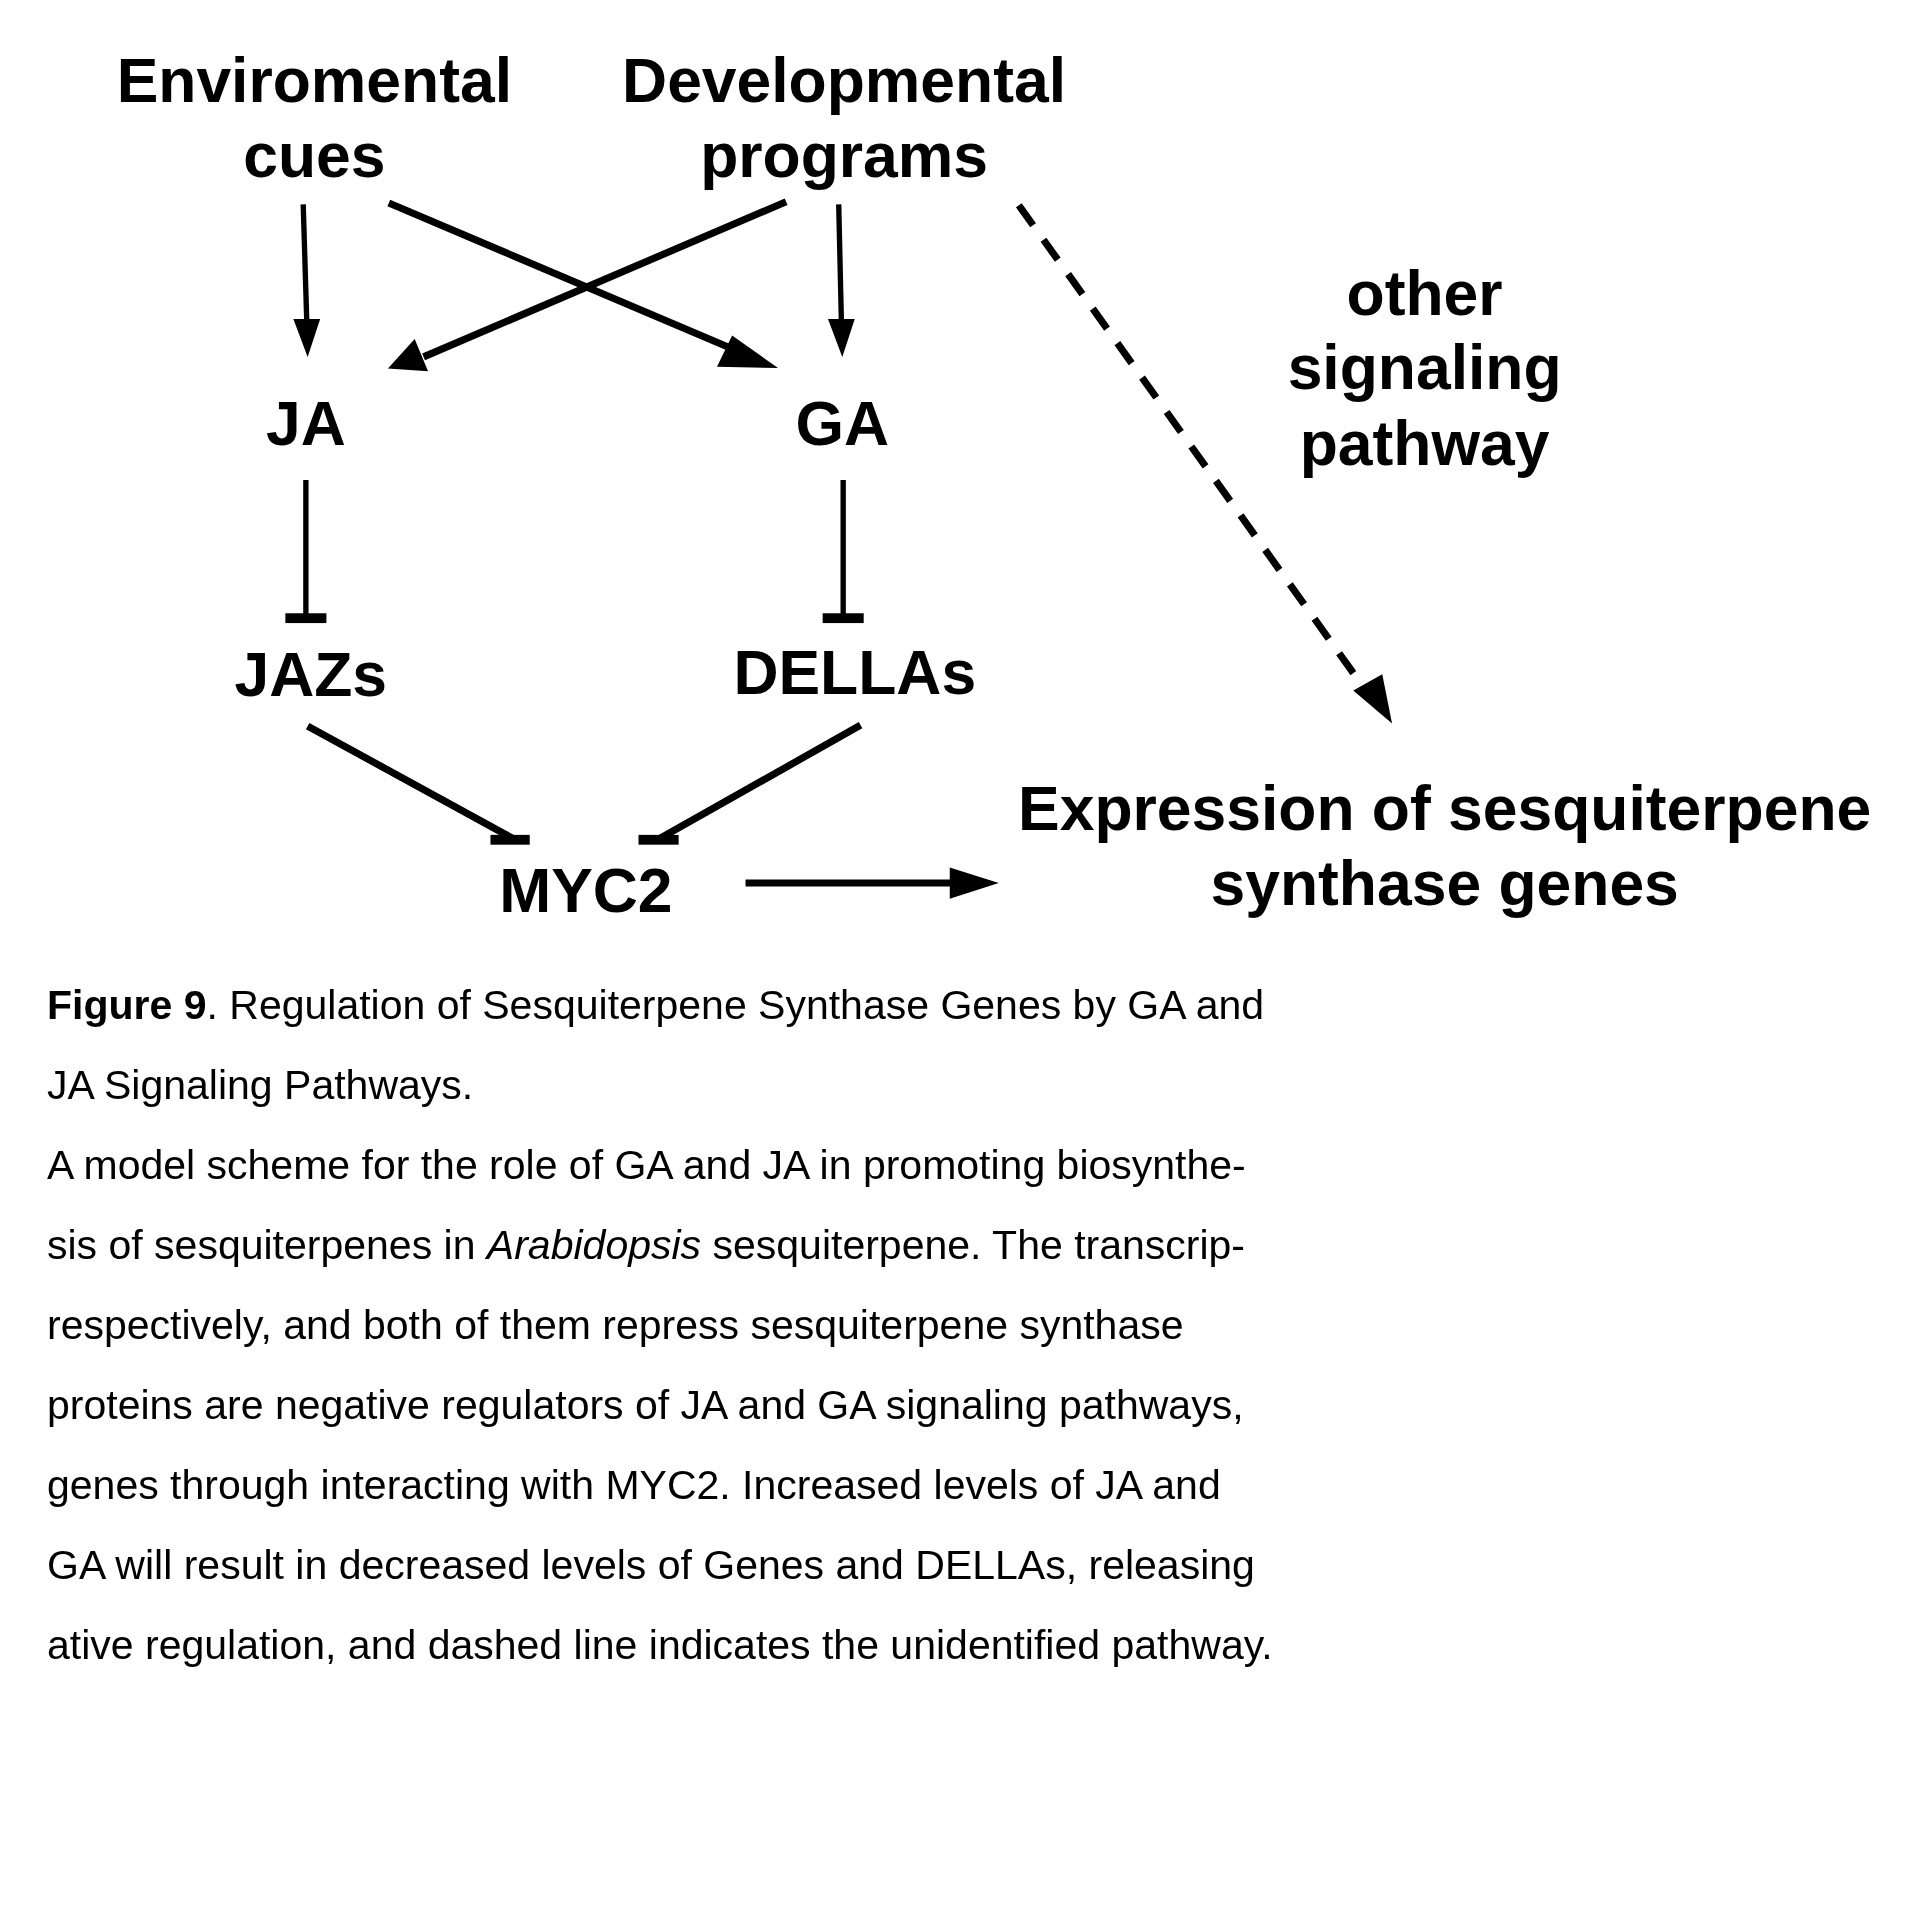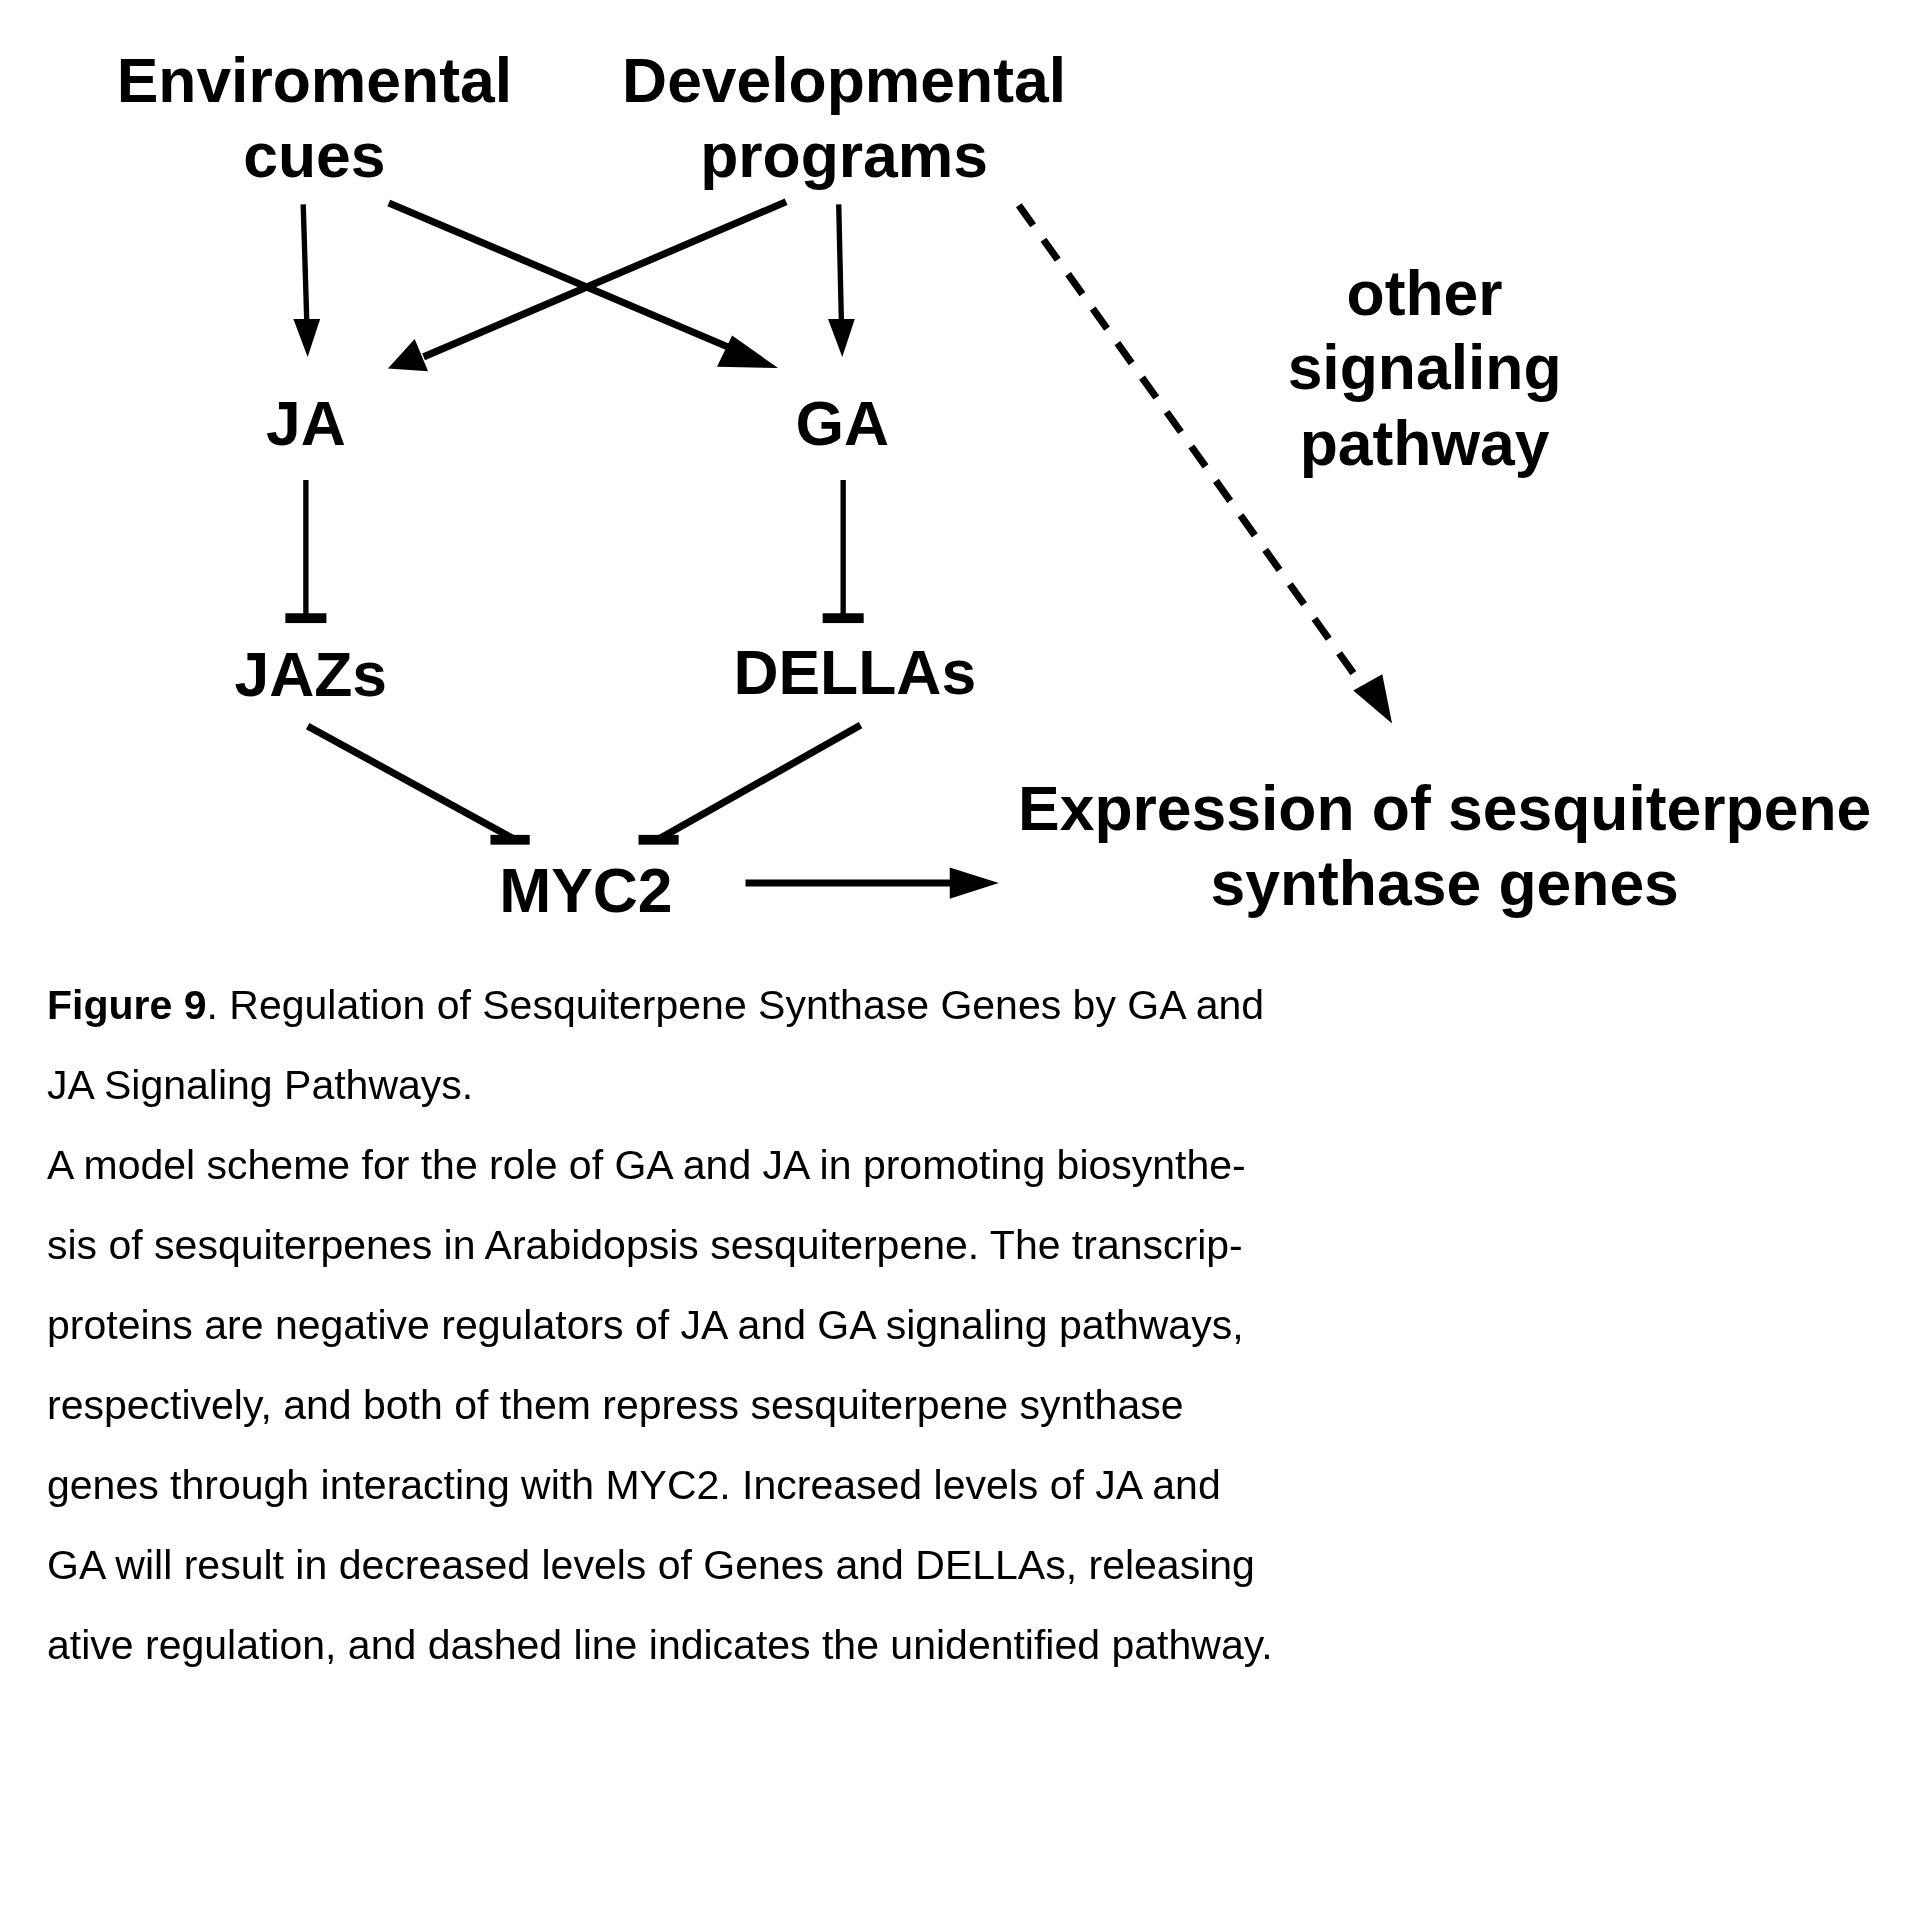--- a/index.html
+++ b/index.html
@@ -5,21 +5,21 @@
   html, body { margin: 0; padding: 0; background: #ffffff; }
   body { width: 1924px; height: 1926px; position: relative; overflow: hidden; }
   #diagram { position: absolute; left: 0; top: 0; width: 1924px; height: 959px; }
   .node-label { font-family: "Liberation Sans", sans-serif; font-weight: bold; fill: #000; font-size: 140px; text-anchor: middle; }
   #caption {
     position: absolute; left: 47px; top: 965px; width: 1864px;
     font-family: "Liberation Sans", sans-serif; font-size: 41px; line-height: 80px; color: #000;
   }
   #caption .line { white-space: nowrap; display: block; }
   #caption .bold { font-weight: bold; }
-  #caption .it { }
+  #caption .it { font-style: italic; }
 </style>
 </head>
 <body>
 
 <svg id="diagram" viewBox="0 0 4315 2150" xmlns="http://www.w3.org/2000/svg">
   <defs>
     <marker id="arrowhead" viewBox="0 0 10 10" refX="9" refY="5" markerWidth="5" markerHeight="5" orient="auto-start-reverse" markerUnits="strokeWidth">
       <path d="M0,0 L10,5 L0,10 Z" fill="#000"></path>
     </marker>
     <marker id="arrowhead-thin" viewBox="0 0 10 10" refX="9" refY="5" markerWidth="7" markerHeight="7" orient="auto" markerUnits="strokeWidth">
@@ -91,19 +91,19 @@
     <line x1="1672" y1="1980" x2="2140" y2="1980" stroke="#000" stroke-width="16"></line>
     <path d="M2130,1945 L2240,1980 L2130,2015 Z" fill="#000"></path>
   </g>
 </svg>
 
 <div id="caption">
   <span class="line"><span class="bold">Figure 9</span><span>. Regulation of Sesquiterpene Synthase Genes by GA and</span></span>
   <span class="line">JA Signaling Pathways.</span>
   <span class="line">A model scheme for the role of GA and JA in promoting biosynthe-</span>
   <span class="line"><span>sis of sesquiterpenes in </span><span class="it">Arabidopsis</span><span> sesquiterpene. The transcrip-</span></span>
+  <span class="line">respectively, and both of them repress sesquiterpene synthase</span>
   <span class="line">proteins are negative regulators of JA and GA signaling pathways,</span>
-  <span class="line">respectively, and both of them repress sesquiterpene synthase</span>
   <span class="line">genes through interacting with MYC2. Increased levels of JA and</span>
   <span class="line">GA will result in decreased levels of Genes and DELLAs, releasing</span>
   <span class="line">ative regulation, and dashed line indicates the unidentified pathway.</span>
 </div>
 
 
 </body></html>

